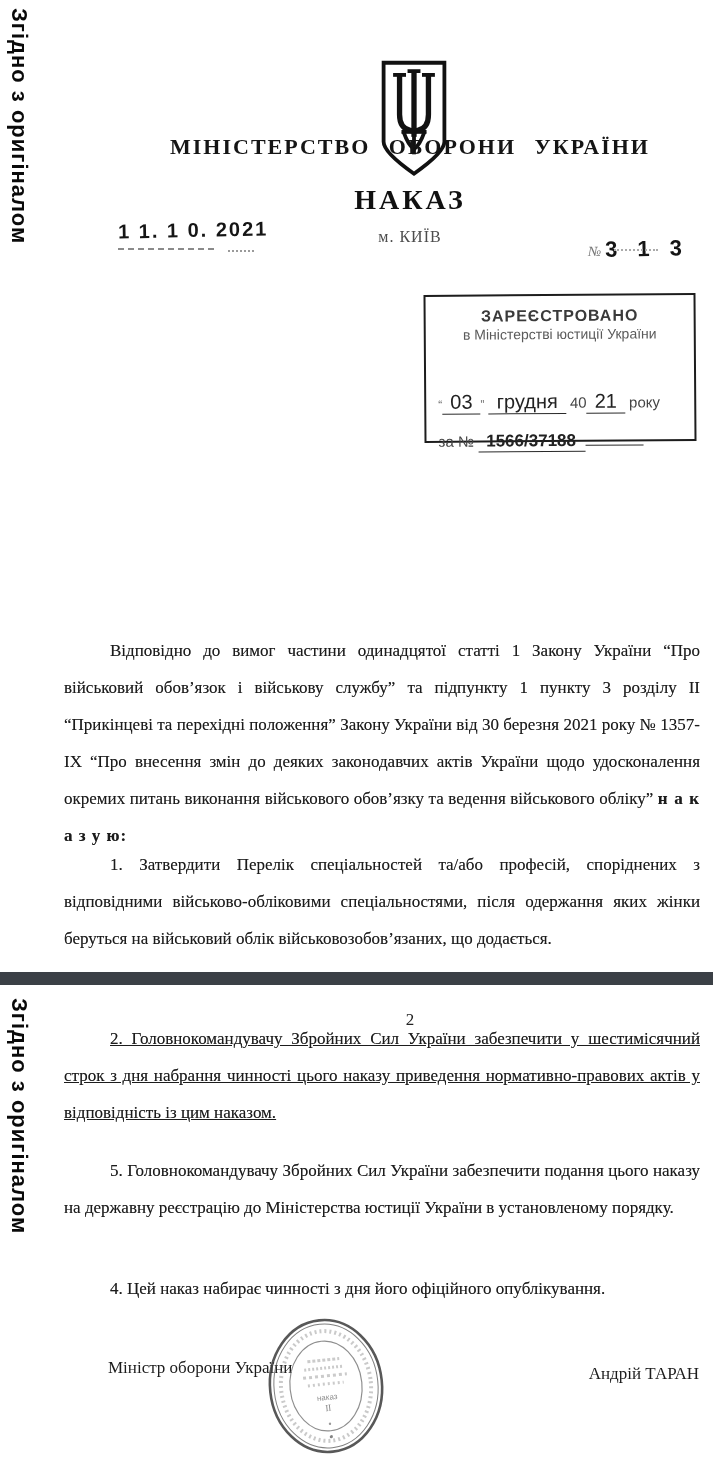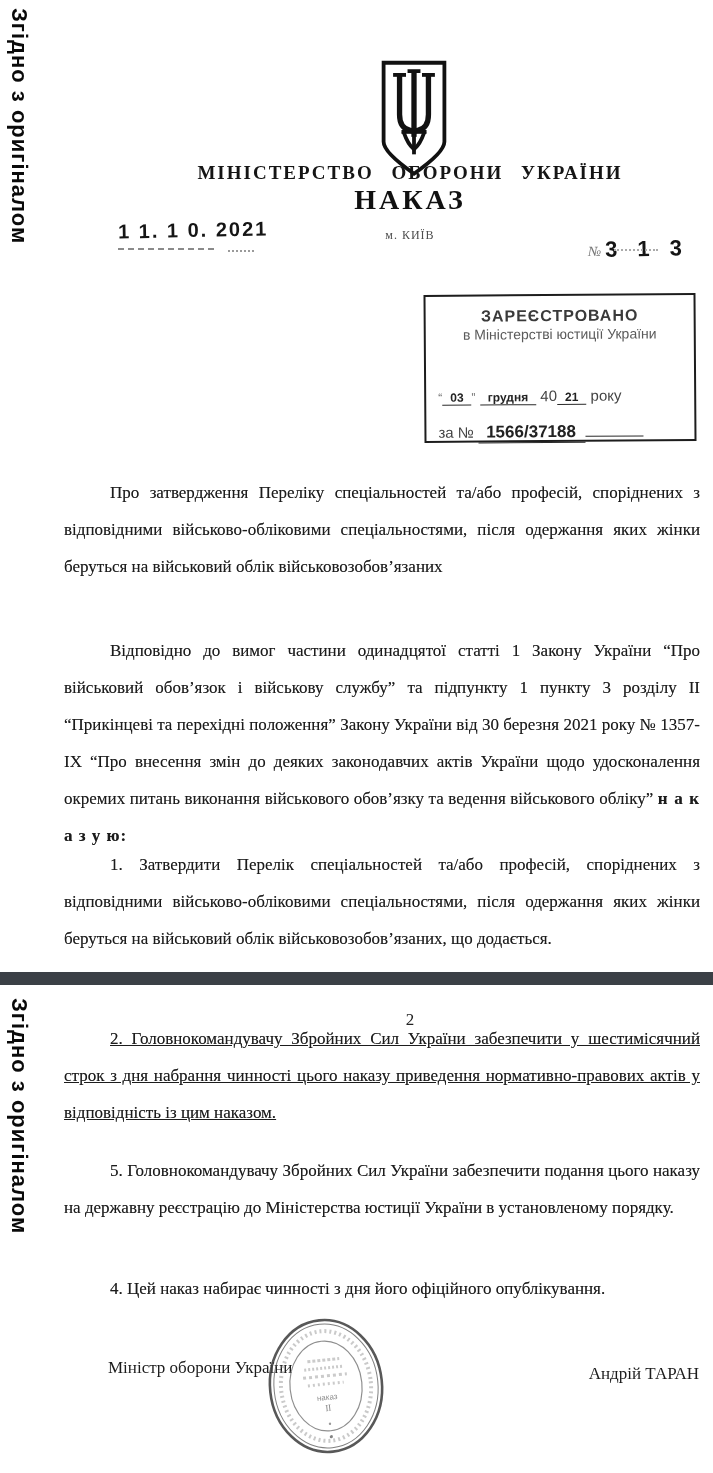--- a/index.html
+++ b/index.html
@@ -14,51 +14,51 @@
     font-family:"Liberation Sans", sans-serif;
     font-weight:bold;font-size:22px;letter-spacing:1px;color:#0a0a0a;
     white-space:nowrap;
   }
   .vlabel-1{top:8px;}
   .vlabel-2{top:998px;}
 
   
   .emblem{position:absolute;left:376px;top:58px;}
   .center-col{position:absolute;left:110px;width:600px;text-align:center;}
-  .ministry{top:162px;font-weight:bold;font-size:19px;letter-spacing:2px;word-spacing:11px;color:#151515;}
+  .ministry{top:134px;font-weight:bold;font-size:22px;letter-spacing:2px;word-spacing:11px;color:#151515;}
   .doctype{top:184px;font-weight:bold;font-size:28px;letter-spacing:3px;color:#111;}
 
   .datestamp{
     position:absolute;left:118px;top:219px;
     font-family:"Liberation Sans", sans-serif;font-weight:bold;
     font-size:20px;letter-spacing:2px;color:#151515;transform:rotate(-1.2deg);
   }
   .date-ul1{position:absolute;left:118px;top:248px;width:96px;border-bottom:2px dashed #8a8a8a;}
   .date-ul2{position:absolute;left:228px;top:250px;width:26px;border-bottom:2px dotted #9a9a9a;}
-  .city{top:228px;font-size:12px;letter-spacing:1px;color:#4d4d4d;}
+  .city{top:228px;font-size:16px;letter-spacing:1px;color:#4d4d4d;}
   .numline{position:absolute;left:588px;top:236px;white-space:nowrap;}
   .numsign{font-size:14px;color:#777;font-style:italic;}
   .numval{
     font-family:"Liberation Sans", sans-serif;font-weight:bold;
     font-size:22px;letter-spacing:7px;color:#151515;transform:rotate(-1deg);display:inline-block;
   }
   .num-ul{position:absolute;left:614px;top:249px;width:44px;border-bottom:2px dotted #aaa;}
 
   
   .regstamp{
     position:absolute;left:424px;top:294px;width:268px;height:144px;
     border:2px solid #1d1d1d;transform:rotate(-0.4deg);
     font-family:"Liberation Sans", sans-serif;color:#2c2c2c;
   }
   .rs-line1{margin-top:11px;text-align:center;font-size:16px;font-weight:600;letter-spacing:1px;color:#3a3a3a;}
   .rs-line2{text-align:center;font-size:14px;color:#5a5a5a;margin-top:1px;}
   .rs-date{margin:16px 0 0 12px;font-size:15px;color:#444;white-space:nowrap;}
   .rs-q{font-size:12px;color:#666;}
   .u{border-bottom:1px solid #2a2a2a;padding:0 8px;display:inline-block;}
-  .rs-bold{font-weight:bold;font-size:12px;color:#222;margin-top:32px;}
+  .rs-bold{font-weight:normal;font-size:20px;color:#222;margin-top:32px;}
   .rs-reg{margin:17px 0 0 12px;font-size:15px;color:#444;white-space:nowrap;}
   .rs-regnum{font-weight:bold;font-size:17px;color:#222;border-bottom:1px solid #2a2a2a;padding:0 10px 1px 8px;}
   .u-ext{display:inline-block;width:58px;border-bottom:1px solid #2a2a2a;height:14px;}
 
   
   .para{
     position:absolute;left:64px;width:636px;margin:0;
     font-size:17px;line-height:37px;text-align:justify;text-indent:46px;
     color:#1c1c1c;text-shadow:0 0 .4px rgba(0,0,0,.45);
   }
@@ -126,21 +126,20 @@
       <span class="u rs-bold">грудня</span>
       <span>40</span><span class="u rs-bold">21</span>
       <span>року</span>
     </div>
     <div class="rs-reg">
       <span>за №</span>
       <span class="rs-regnum">1566/37188</span><span class="u-ext"></span>
     </div>
   </div>
 
-  <p class="para subject">Про затвердження Переліку спеціальностей та/або професій, споріднених з відповідними військово-обліковими спеціальностями, після одержання яких жінки беруться на військовий облік військовозобов’язаних</p>
 
   <p class="para preamble"><span>Відповідно до вимог частини одинадцятої статті 1 Закону України “Про військовий обов’язок і військову службу” та підпункту 1 пункту 3 розділу ІІ “Прикінцеві та перехідні положення” Закону України від 30 березня 2021 року № 1357-ІХ “Про внесення змін до деяких законодавчих актів України щодо удосконалення окремих питань виконання військового обов’язку та ведення військового обліку”</span> <span class="order-word">н а к а з у ю:</span></p>
 
   <p class="para item1">1. Затвердити Перелік спеціальностей та/або професій, споріднених з відповідними військово-обліковими спеціальностями, після одержання яких жінки беруться на військовий облік військовозобов’язаних, що додається.</p>
 
   <div class="divider"></div>
 
   <div class="pagenum">2</div>
 
   <p class="para item2">2. Головнокомандувачу Збройних Сил України забезпечити у шестимісячний строк з дня набрання чинності цього наказу приведення нормативно-правових актів у відповідність із цим наказом.</p>

